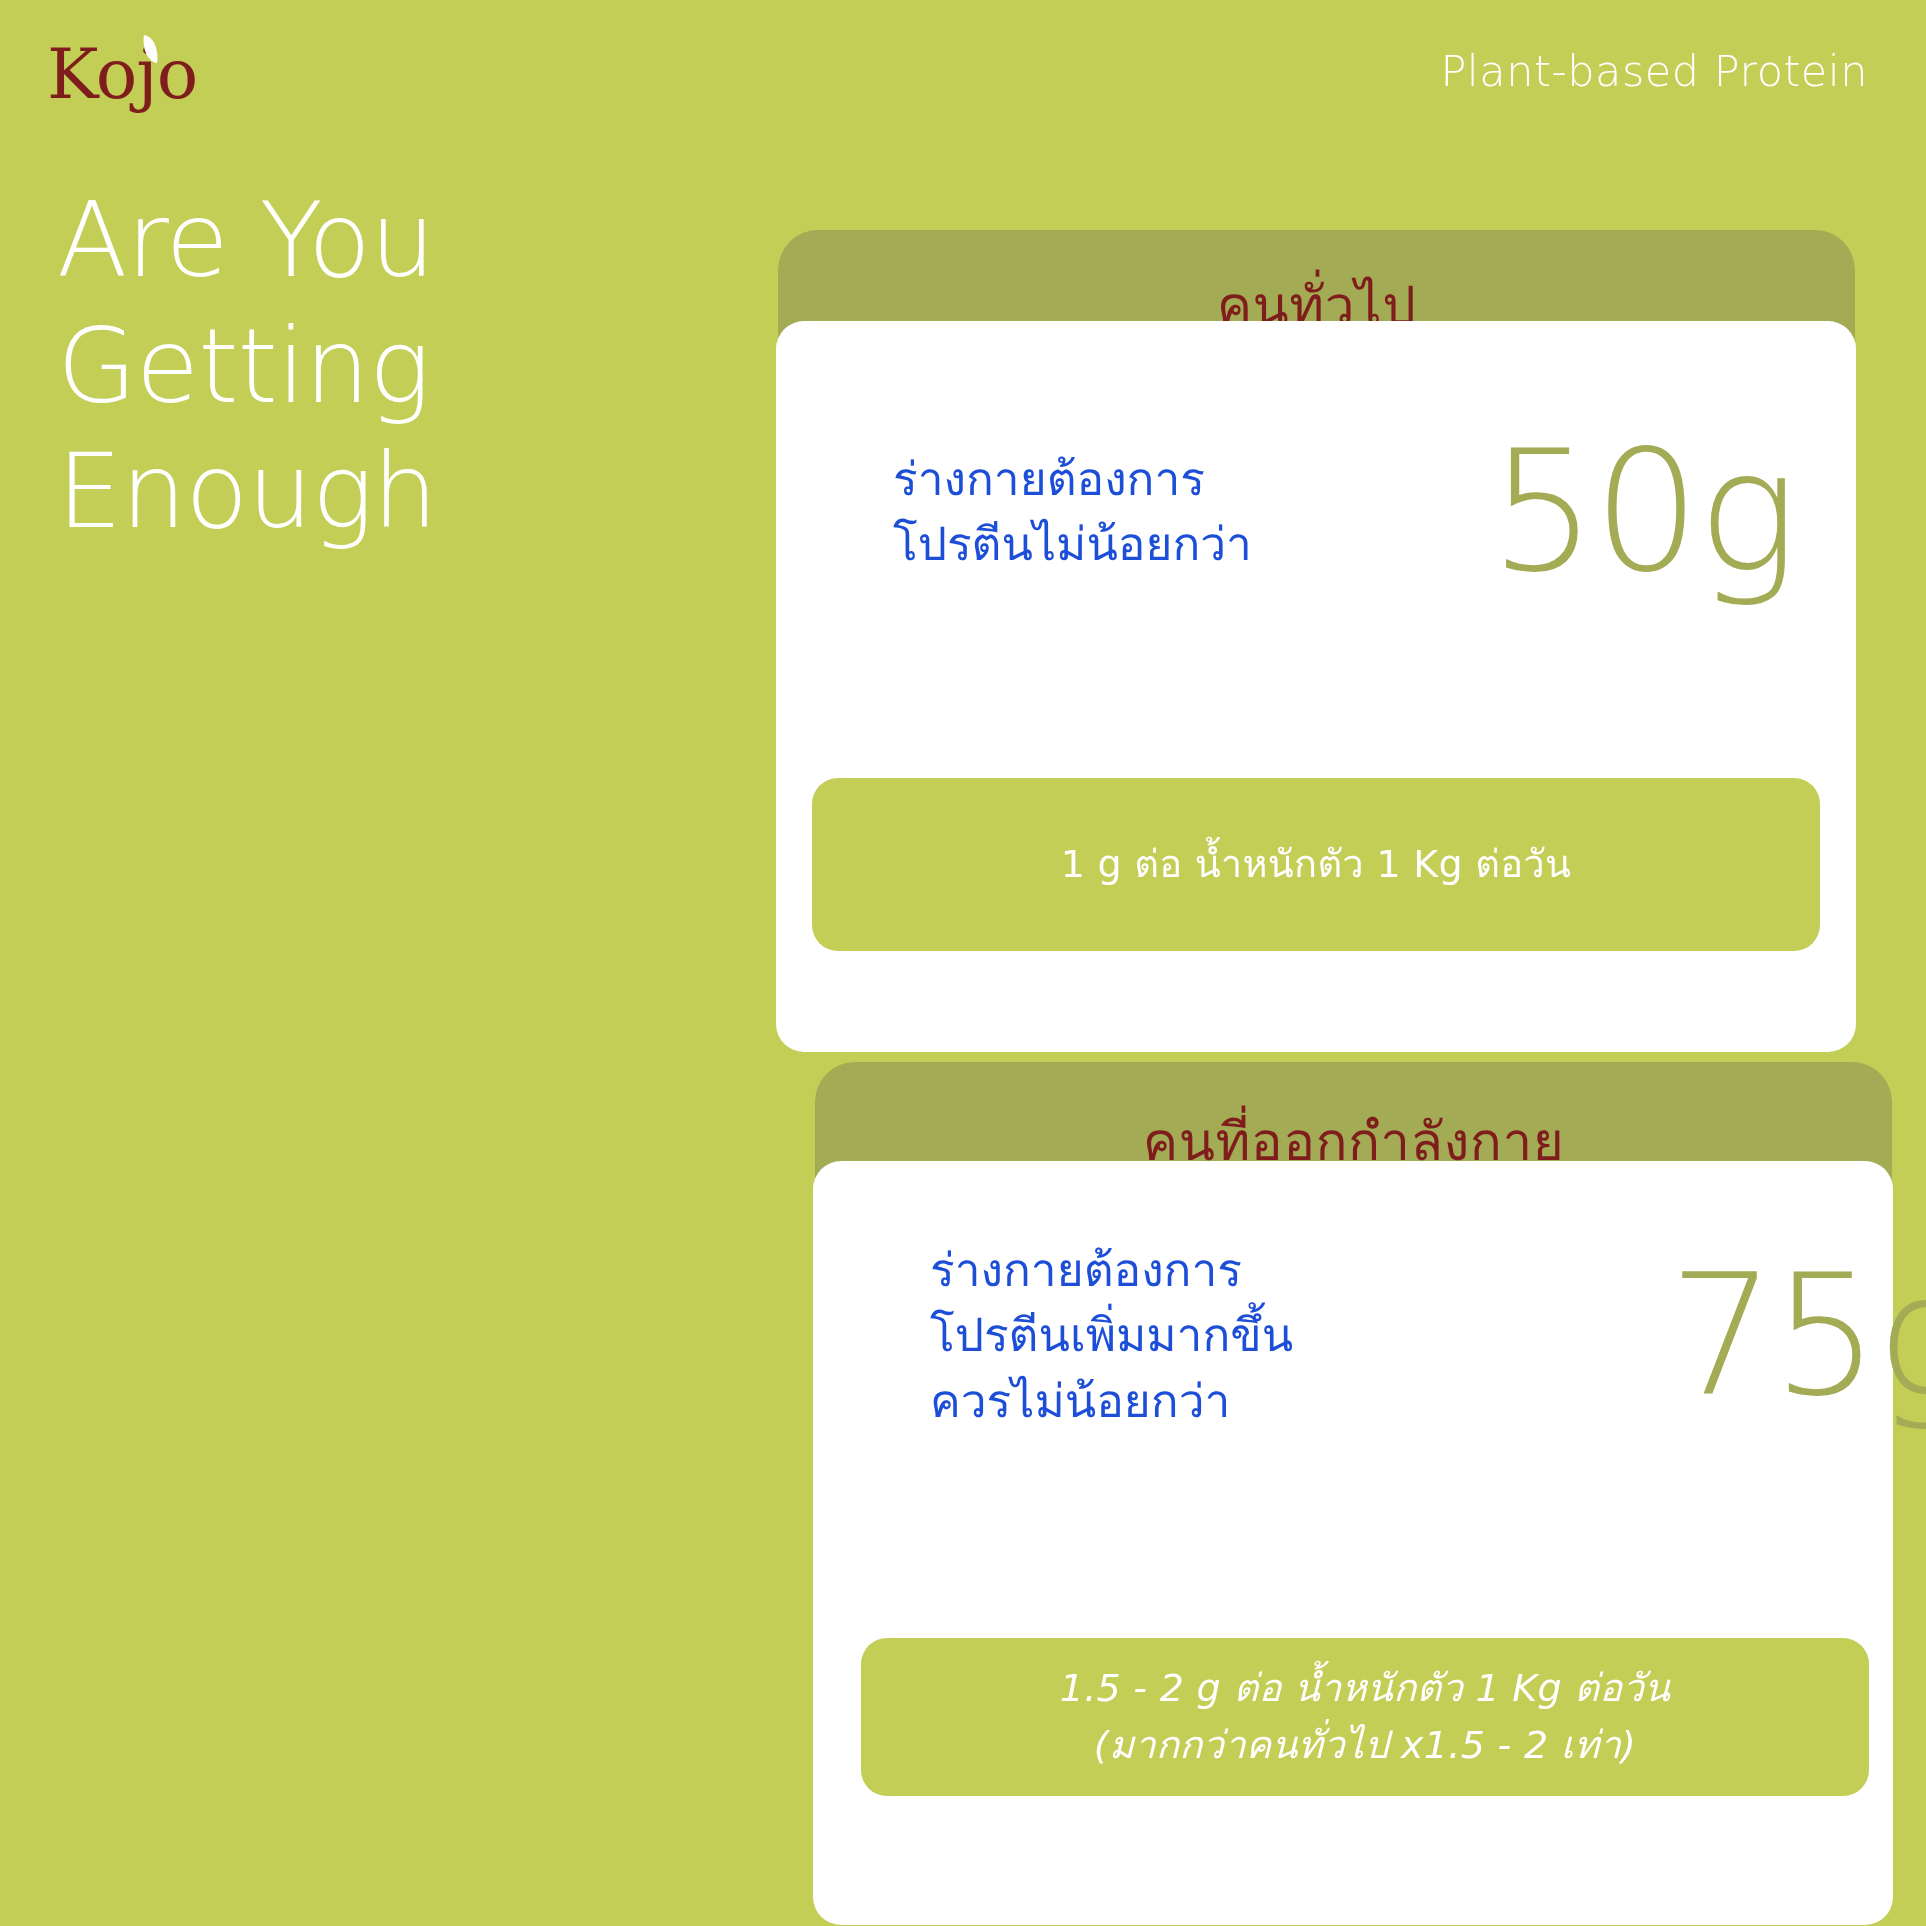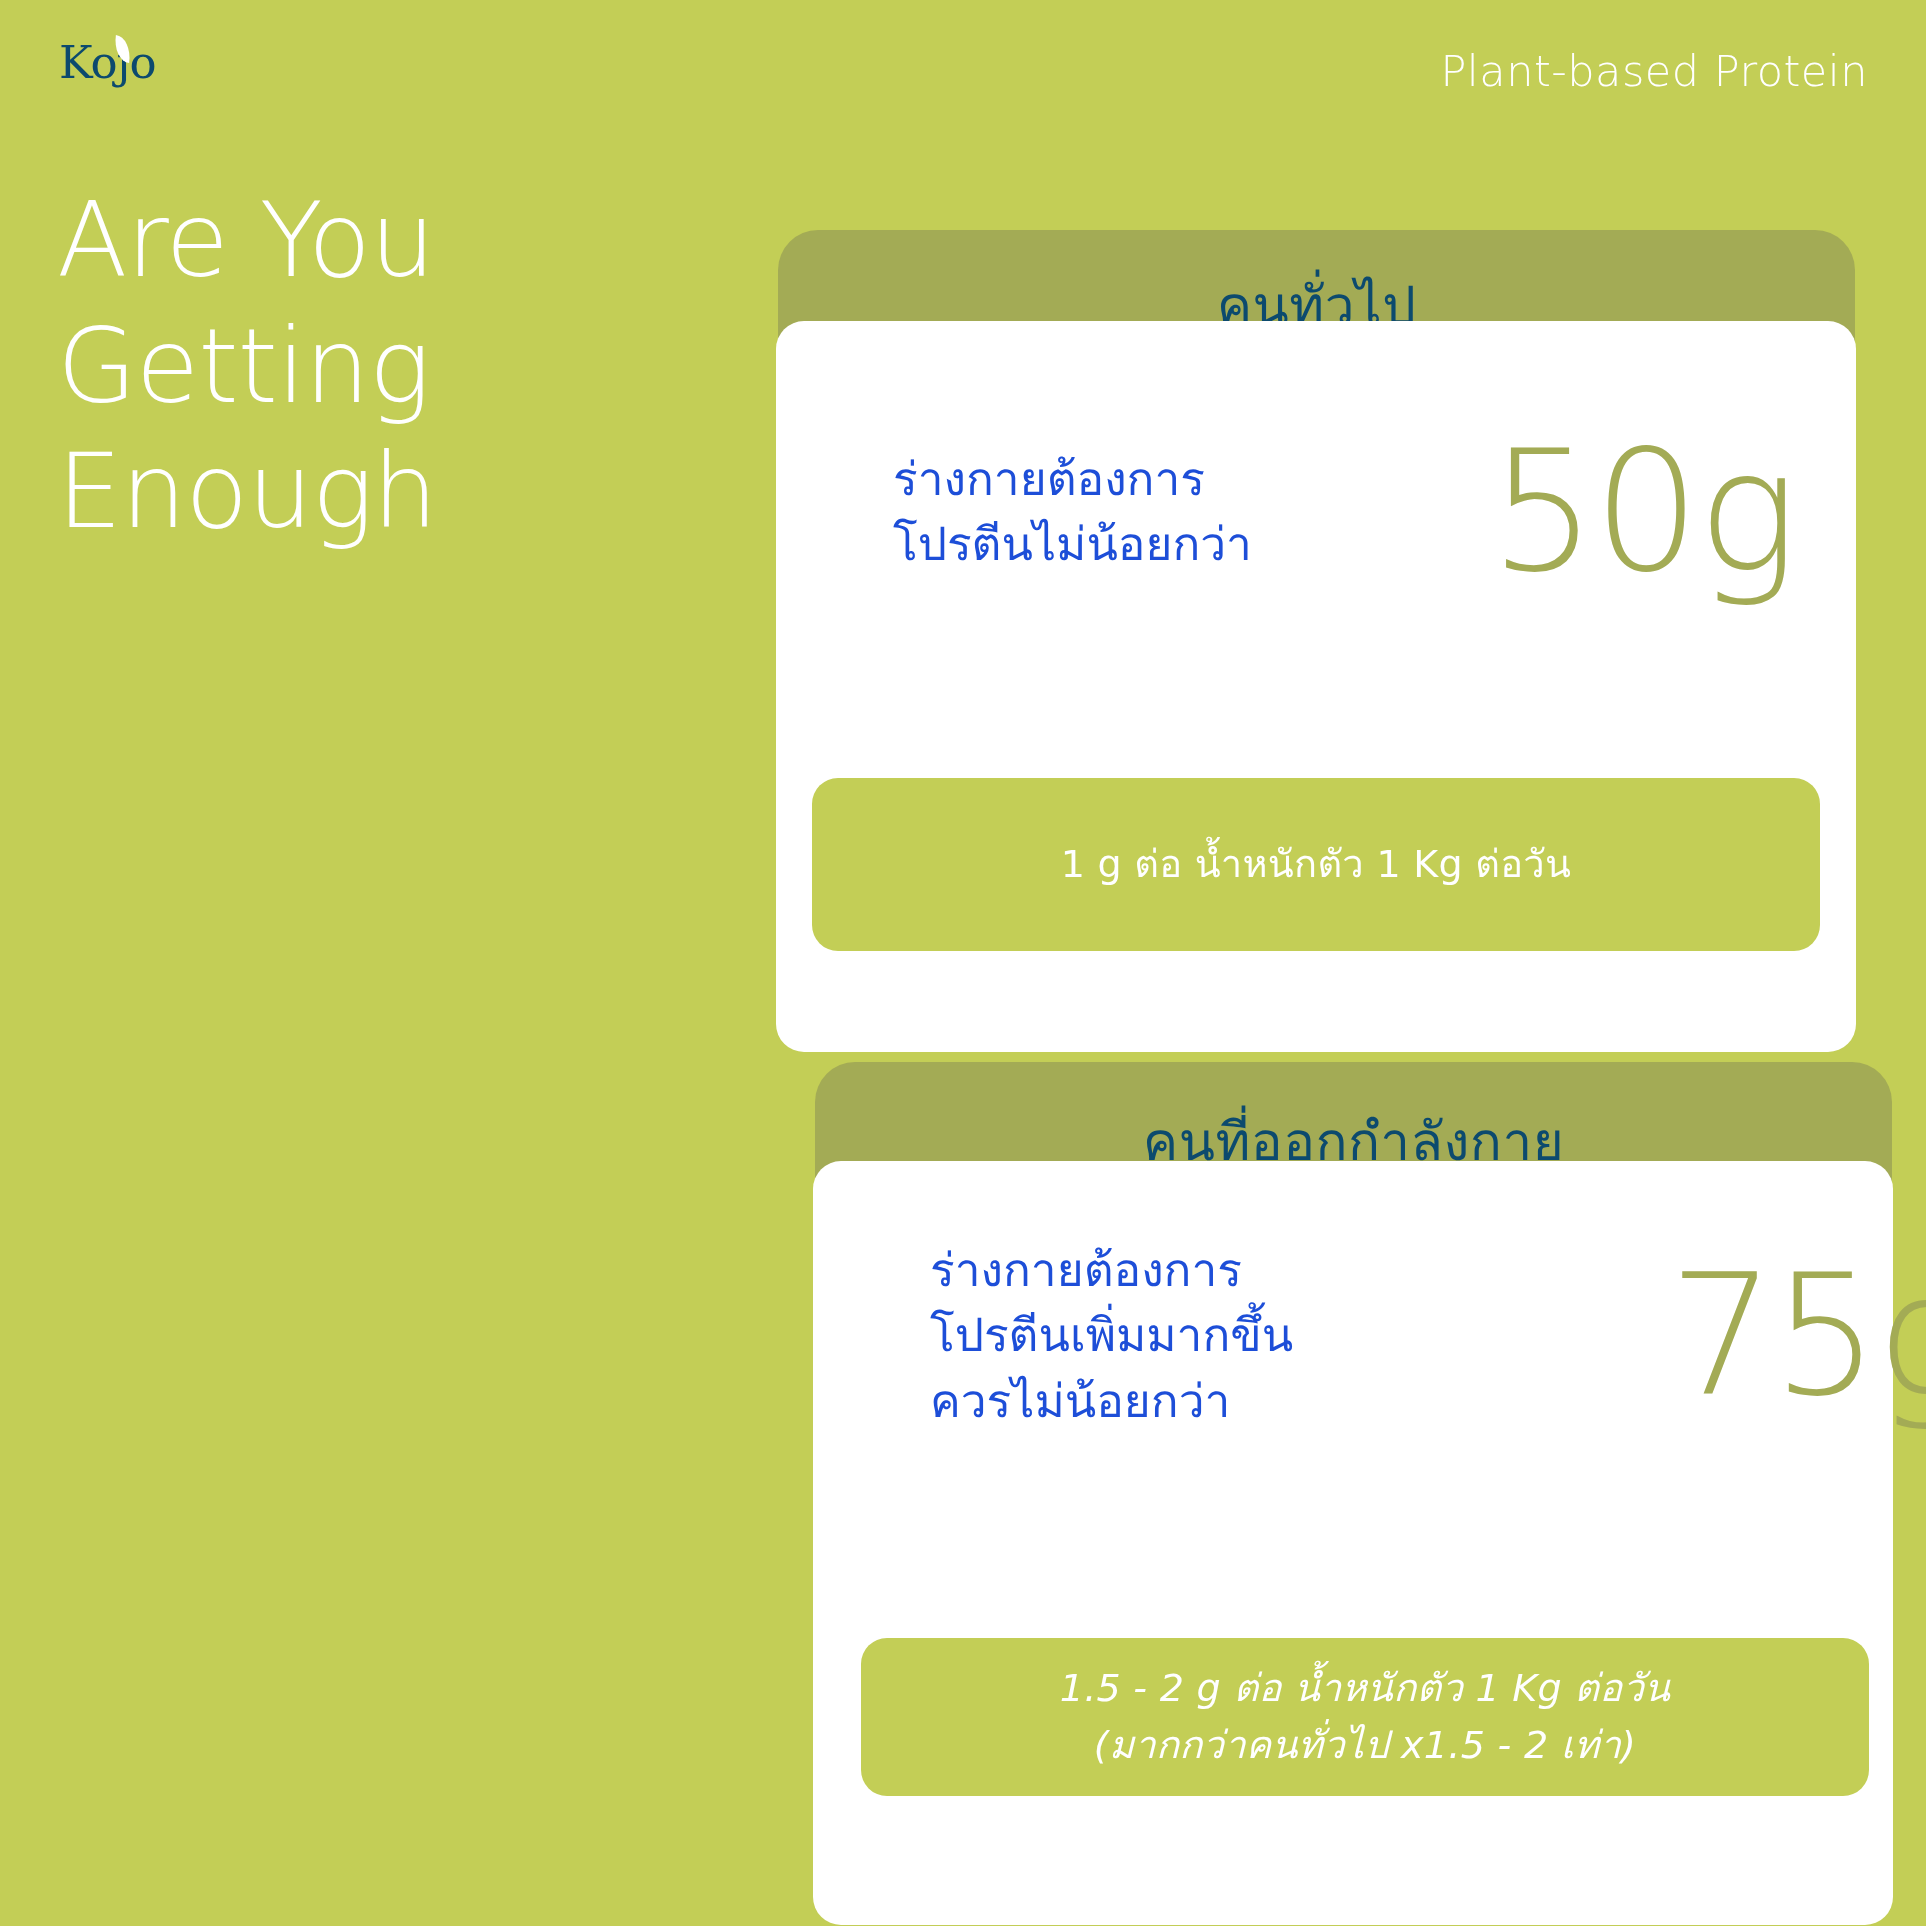--- a/index.html
+++ b/index.html
@@ -6,23 +6,23 @@
   html, body {
     width:1927px; height:1927px;
     background:#c3ce56;
     font-family:"DejaVu Sans","Liberation Sans",sans-serif;
     overflow:hidden;
   }
   .page { position:relative; width:1927px; height:1927px; background:#c3ce56; }
 
   
   .brand-logo{
-    position:absolute; left:59px; top:40px;
+    position:absolute; left:47px; top:40px;
     font-family:"DejaVu Serif","Liberation Serif",serif;
-    font-size:45px; line-height:1; color:#0c4a6e;
+    font-size:69px; line-height:1; color:#7f1d1d;
     letter-spacing:-1px; font-weight:400;
   }
   .brand-logo .leaf{ position:relative; display:inline-block; }
   .brand-logo .leaf::after{
     content:""; position:absolute; right:-2px; top:-4px;
     width:17px; height:26px; background:#ffffff;
     border-radius:0 100% 0 100%; transform:rotate(8deg);
   }
   .tagline{
     position:absolute; right:59px; top:48px;
@@ -35,21 +35,21 @@
     position:absolute; left:57px; top:178px;
     color:#ffffff; font-weight:300;
     font-size:103px; line-height:1.22; letter-spacing:-1px;
   }
   .headline div{ white-space:nowrap; }
 
   
   .card{ position:absolute; }
   .card-head{
     position:absolute; left:0; top:0;
-    background:#a3ab55; color:#0c4a6e;
+    background:#a3ab55; color:#7f1d1d;
     border-radius:40px;
     display:flex; align-items:center; justify-content:center;
     font-size:53px; font-weight:400; letter-spacing:0.5px;
   }
   .card-body{
     position:absolute; background:#ffffff;
     border-radius:28px;
     overflow:hidden;
   }
   .card-row{

